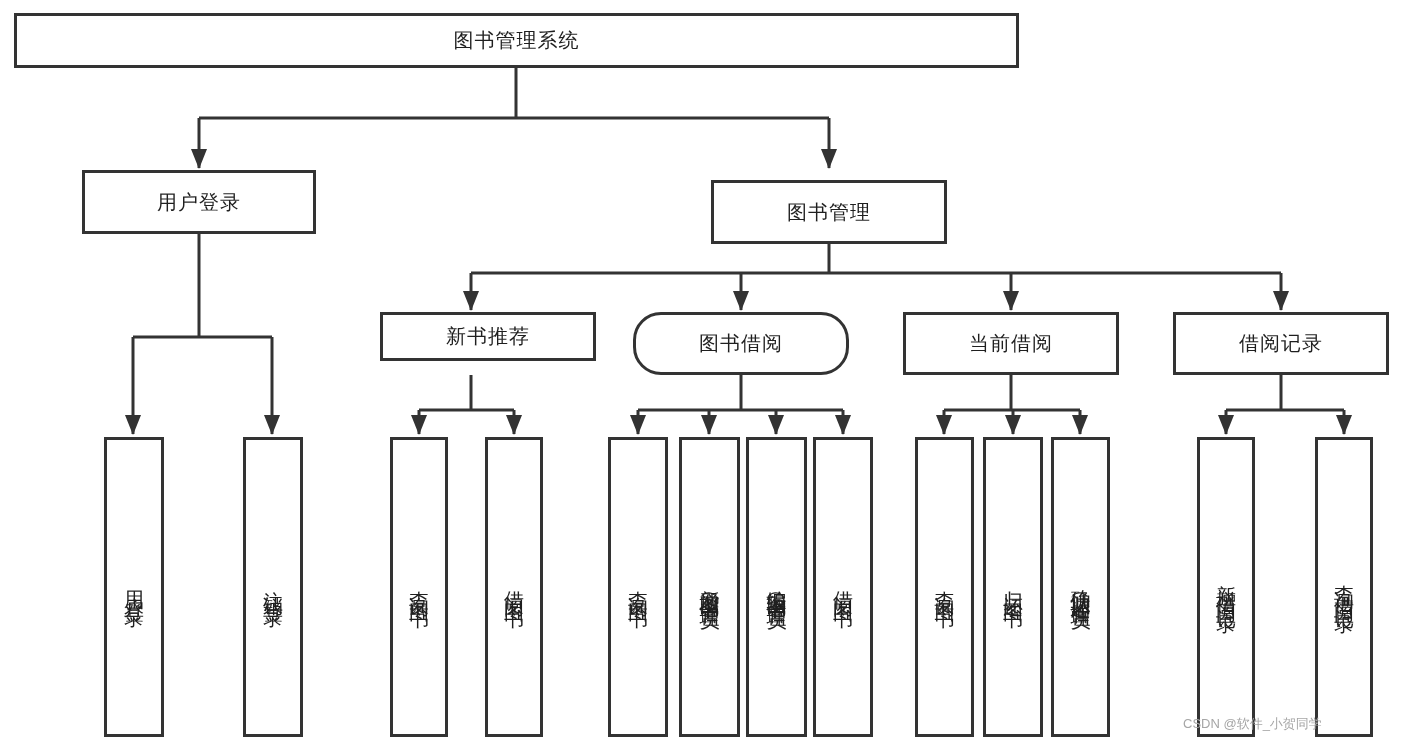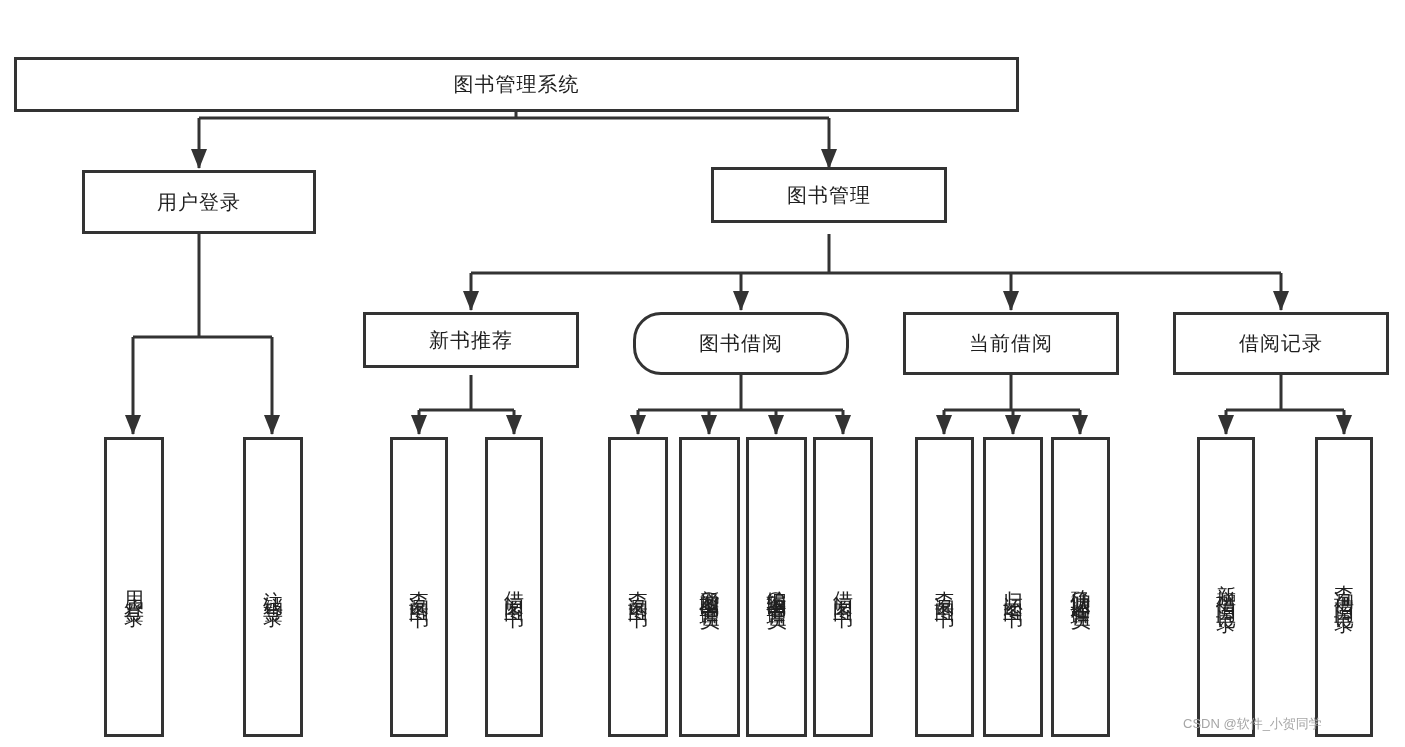--- a/index.html
+++ b/index.html
@@ -87,32 +87,32 @@
       <line x1="944" y1="410" x2="944" y2="434" marker-end="url(#arrow)"></line>
       <line x1="1013" y1="410" x2="1013" y2="434" marker-end="url(#arrow)"></line>
       <line x1="1080" y1="410" x2="1080" y2="434" marker-end="url(#arrow)"></line>
 
       <path d="M1281,375 V410 M1226,410 H1344"></path>
       <line x1="1226" y1="410" x2="1226" y2="434" marker-end="url(#arrow)"></line>
       <line x1="1344" y1="410" x2="1344" y2="434" marker-end="url(#arrow)"></line>
     </g>
   </svg>
 
-  <div class="node" style="left:14px;top:13px;width:1005px;height:55px;margin-top:44px;">
+  <div class="node" style="left:14px;top:13px;width:1005px;height:55px;">
     <span>图书管理系统</span>
   </div>
 
   <div class="node" style="left:82px;top:170px;width:234px;height:64px;">
     <span>用户登录</span>
   </div>
-  <div class="node" style="left:711px;top:167px;width:236px;height:56px;text-align:center;">
+  <div class="node" style="left:711px;top:180px;width:236px;height:64px;text-align:center;">
     <span>图书管理</span>
   </div>
 
-  <div class="node" style="left:363px;top:312px;width:216px;height:56px;">
+  <div class="node" style="left:380px;top:312px;width:216px;height:49px;">
     <span>新书推荐</span>
   </div>
   <div class="node" style="left:633px;top:312px;width:216px;height:63px;border-radius:28px;">
     <span>图书借阅</span>
   </div>
   <div class="node" style="left:903px;top:312px;width:216px;height:63px;">
     <span>当前借阅</span>
   </div>
   <div class="node" style="left:1173px;top:312px;width:216px;height:63px;">
     <span>借阅记录</span>

